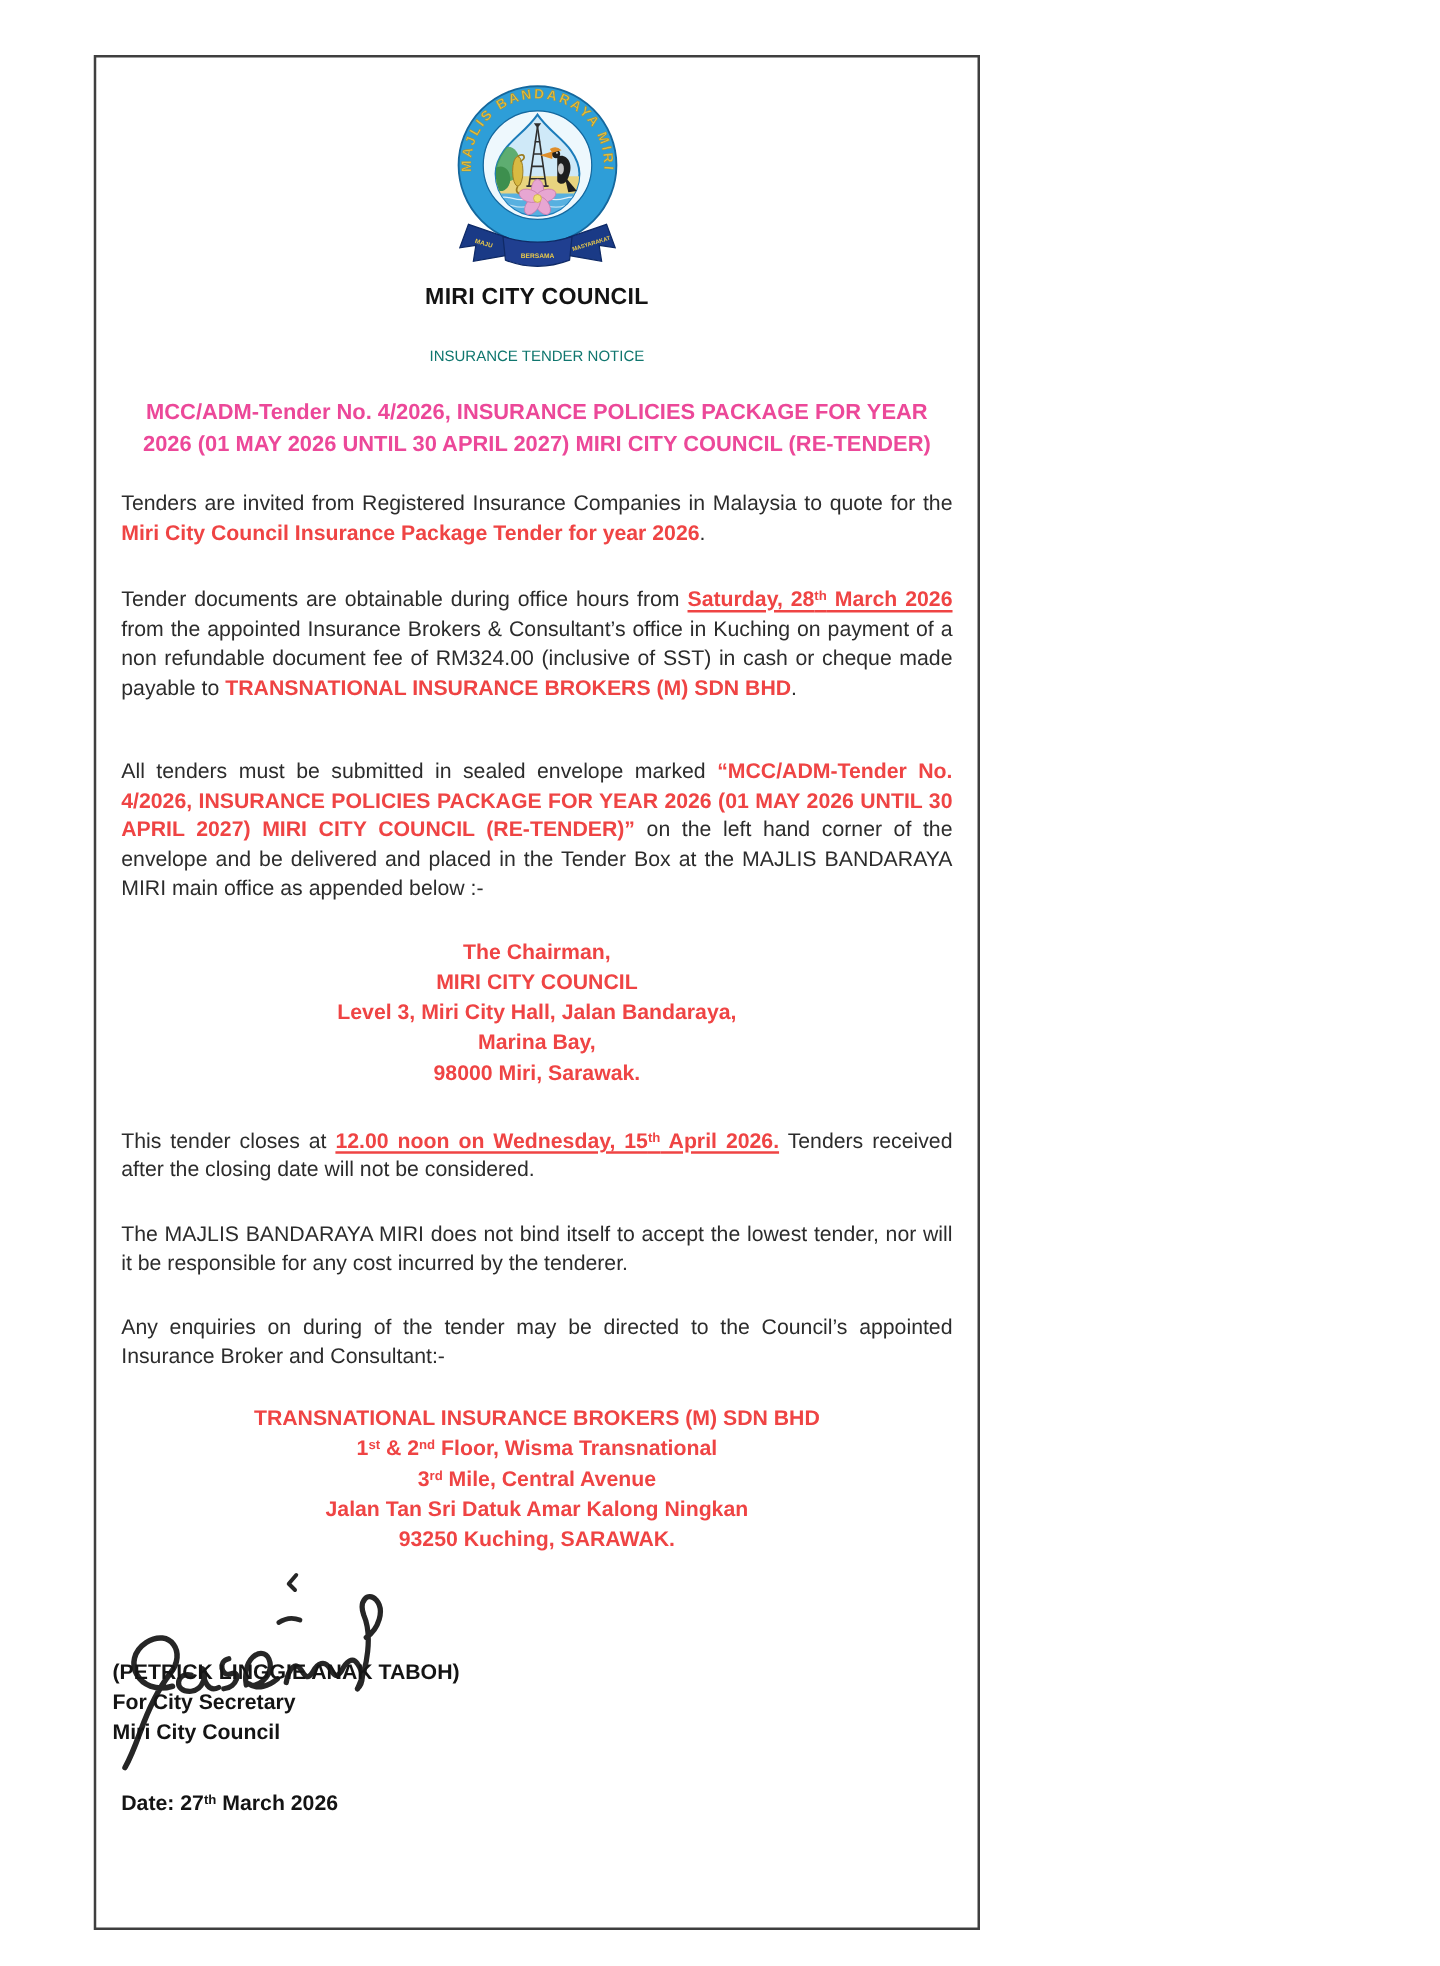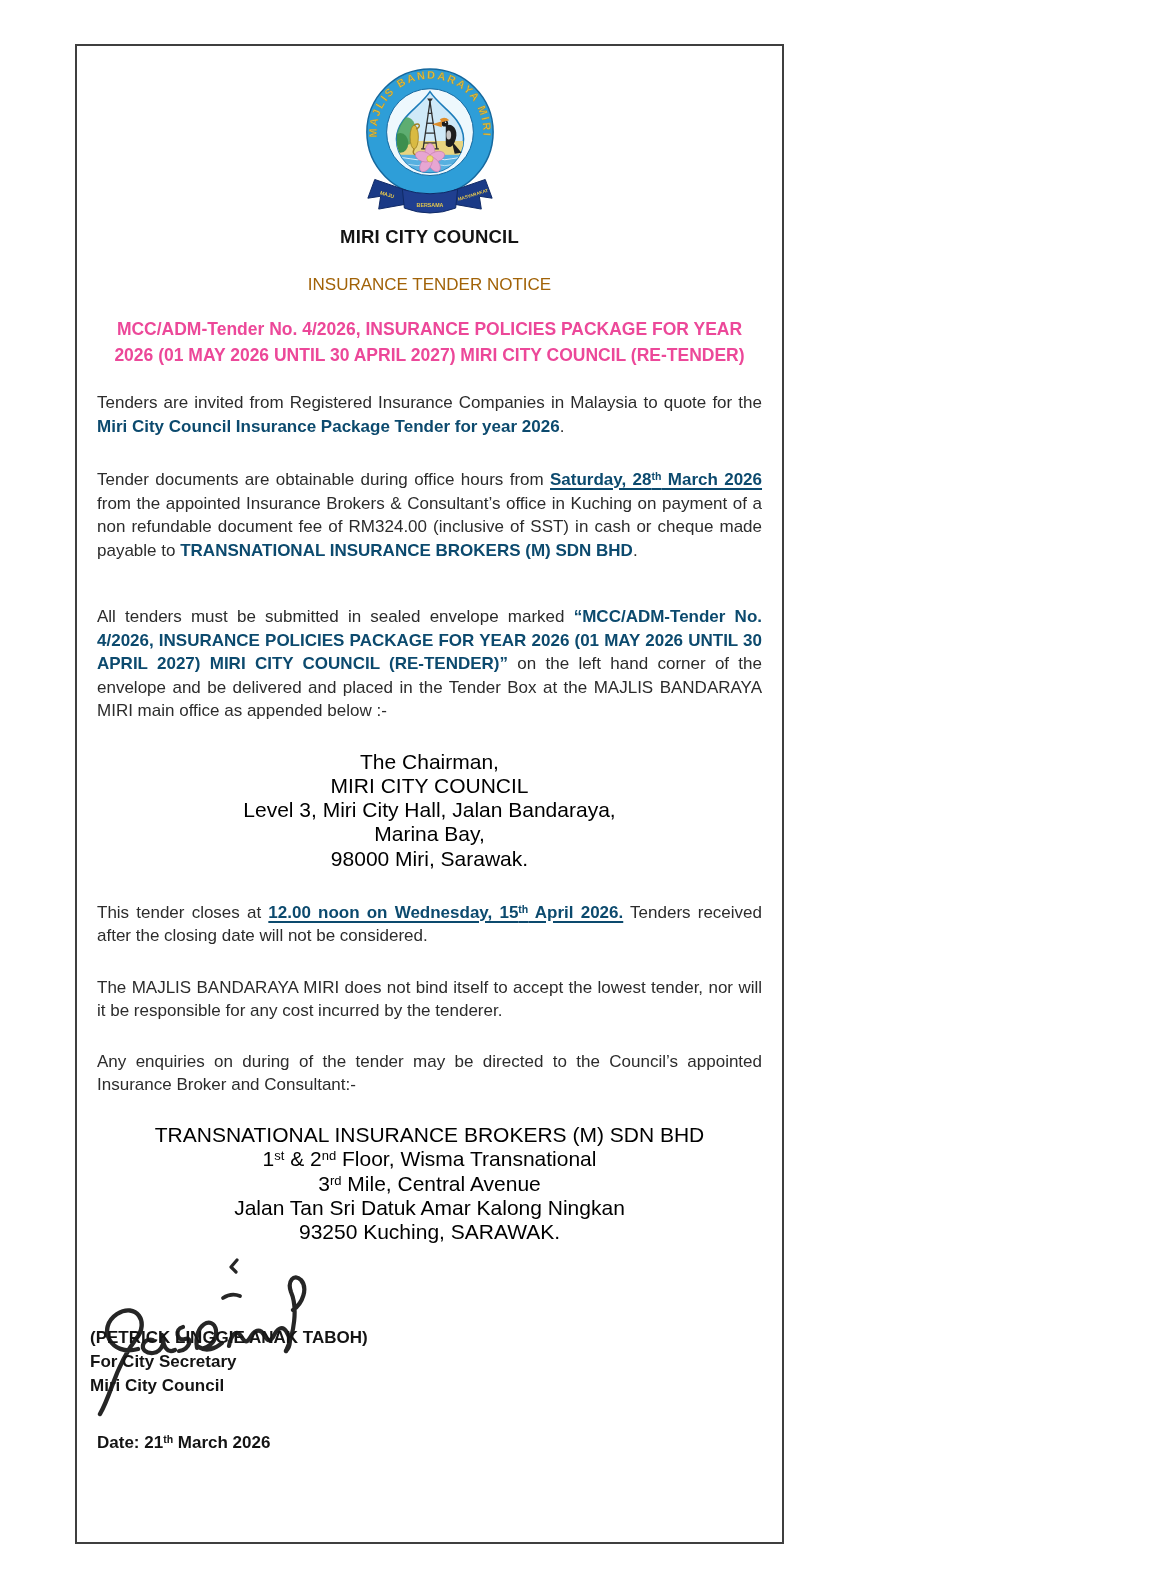--- a/index.html
+++ b/index.html
@@ -14,31 +14,31 @@
     border:2px solid #3f3f3f;box-sizing:border-box;
     padding:0 20px;background:#ffffff;color:#2c2c2c;
     font-size:17px;
   }
   .center{text-align:center;}
   .b{font-weight:bold;color:#161616;}
   .u{text-decoration:underline;text-decoration-thickness:1.6px;text-underline-offset:3px;}
   .s{font-size:0.62em;vertical-align:0.45em;line-height:0;}
   .logo-wrap{margin-top:22px;height:146px;display:flex;justify-content:center;}
   .h-org{margin-top:12px;font-size:18.5px;line-height:22px;font-weight:bold;color:#141414;letter-spacing:.2px;}
-  .notice{margin-top:27px;font-size:17px;line-height:20px;color:#a16207;}
+  .notice{margin-top:27px;font-size:12px;line-height:20px;color:#0f766e;}
   .title{margin-top:21px;font-size:17.5px;line-height:26px;font-weight:bold;color:#ec4899;}
   .para{margin:0;text-align:justify;line-height:23.5px;color:#2c2c2c;}
-  .para .b{color:#0c4a6e;}
+  .para .b{color:#ef4444;}
   .mt-p1{margin-top:23px;}
   .mt-p2{margin-top:30px;}
   .mt-p3{margin-top:43px;}
   .mt-p4{margin-top:30px;}
   .mt-p5{margin-top:28px;}
   .mt-p6{margin-top:27px;}
-  .addr{font-weight:normal;color:#000000;line-height:24.3px;font-size:21px;}
+  .addr{font-weight:bold;color:#ef4444;line-height:24.3px;font-size:17px;}
   .addr-chairman{margin-top:27px;}
   .addr-broker{margin-top:26px;}
   .sign-block{margin-top:82px;margin-left:-7px;font-weight:bold;color:#141414;line-height:24px;font-size:17px;}
   .date-line{margin-top:34px;font-weight:bold;color:#141414;font-size:17px;line-height:22px;}
   .signature-svg{position:absolute;left:6px;top:1208px;width:320px;height:170px;pointer-events:none;}
 </style>
 </head>
 <body>
 
 <div class="page">
@@ -168,16 +168,16 @@
         <path d="M203 97 C 211 80, 215 54, 208 38 C 204 27, 211 19, 218 26 C 225 34, 220 49, 210 56" stroke-width="4.2"></path>
       </g>
     </svg>
 
     <div class="sign-block">
       <div>(PETRICK LINGGIE ANAK TABOH)</div>
       <div>For City Secretary</div>
       <div>Miri City Council</div>
     </div>
 
-    <div class="date-line"><span>Date: 21</span><span class="s">th</span><span> March 2026</span></div>
+    <div class="date-line"><span>Date: 27</span><span class="s">th</span><span> March 2026</span></div>
 
   </div>
 </div>
 
 </body></html>

